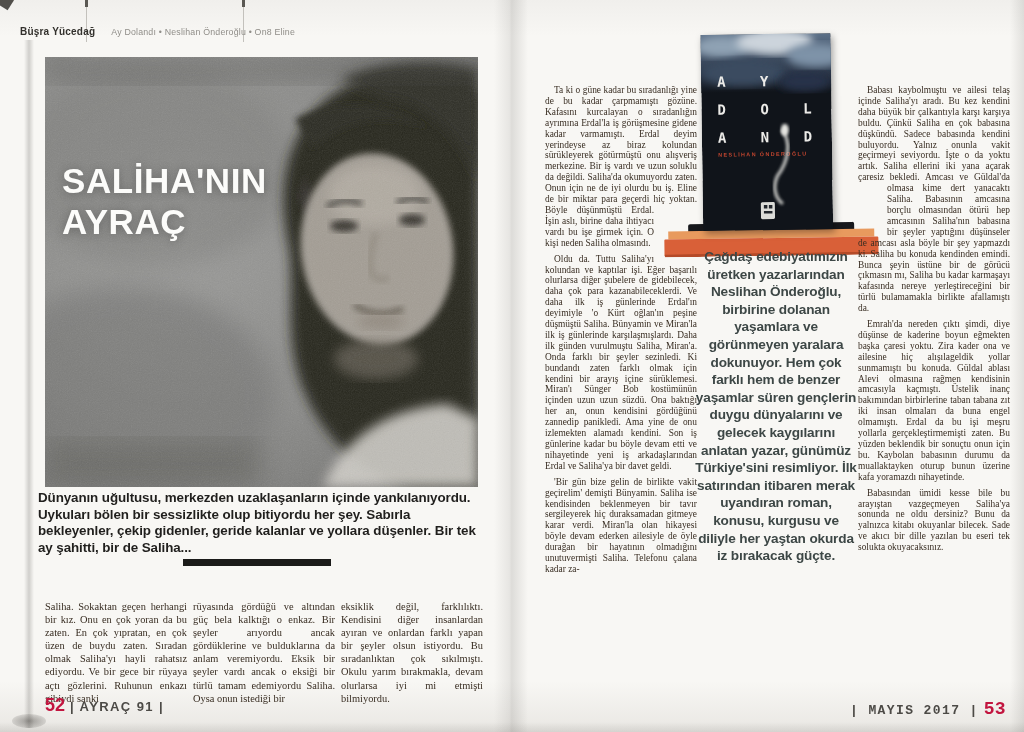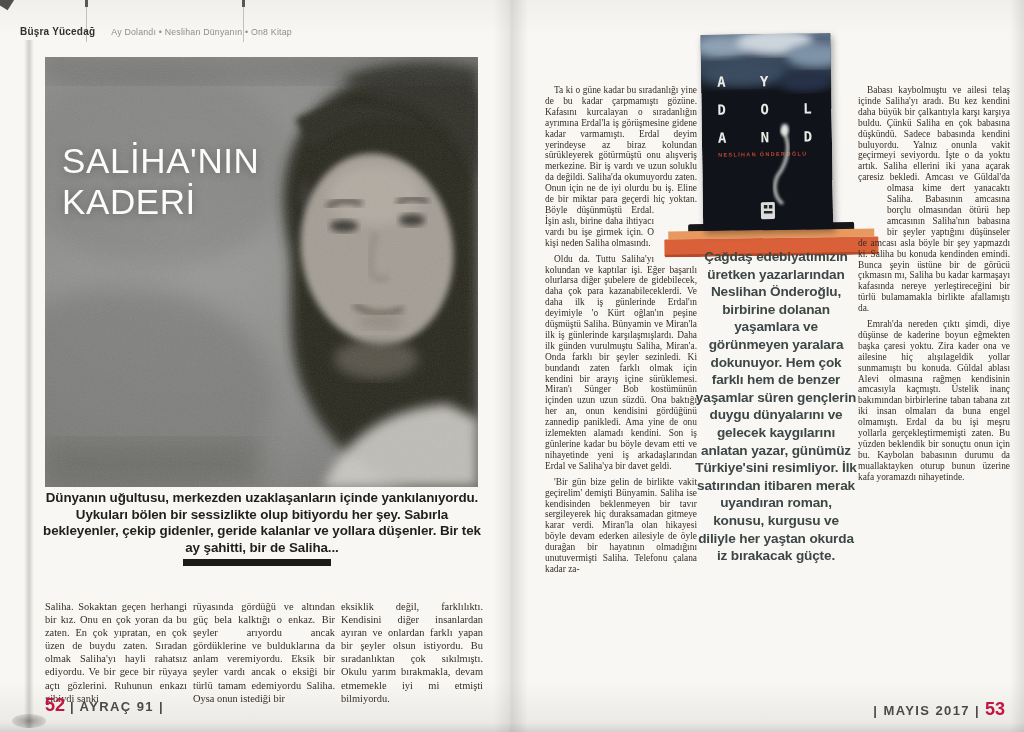--- a/index.html
+++ b/index.html
@@ -22,25 +22,25 @@
         background:radial-gradient(ellipse at center,rgba(55,52,48,0.45),rgba(55,52,48,0));}
   .head-rule{position:absolute;top:0;width:1px;height:42px;background:#c3c1bc;}
   .head-rule .tick{position:absolute;left:-1px;top:0;width:3px;height:7px;background:#5a5853;}
   
   .byline{position:absolute;left:20px;top:21px;font-family:"Liberation Sans",sans-serif;white-space:nowrap;}
   .byline .author{font-weight:700;font-size:10px;color:#33312d;letter-spacing:.2px;}
   .byline .refs{font-size:8.8px;color:#908e89;margin-left:16px;letter-spacing:.2px;}
   
   .photo{position:absolute;left:45px;top:57px;width:433px;height:430px;overflow:hidden;background:#8a8a88;}
   .photo svg{display:block;width:100%;height:100%;}
-  .photo-title{position:absolute;left:62px;top:140px;font-family:"Liberation Sans",sans-serif;
-        font-weight:400;font-size:35px;line-height:41px;color:#fcfcfa;letter-spacing:.6px;
+  .photo-title{position:absolute;left:62px;top:160px;font-family:"Liberation Sans",sans-serif;
+        font-weight:700;font-size:35px;line-height:41px;color:#fcfcfa;letter-spacing:.6px;
         text-shadow:0 1px 10px rgba(0,0,0,.28);}
   
-  .deck{position:absolute;left:38px;top:490px;width:448px;text-align:center;
+  .deck{position:absolute;left:38px;top:490px;width:448px;
         font-family:"Liberation Sans",sans-serif;font-weight:700;font-size:13.4px;line-height:16.6px;
         color:#201f1d;letter-spacing:-.1px;}
   .deck-bar{position:absolute;left:183px;top:559px;width:148px;height:7px;background:#1b1b19;}
   
   .lp-col{position:absolute;top:600px;width:142px;font-size:10.4px;line-height:13.1px;
         color:#382d22;text-align:justify;}
   .rp-col{position:absolute;top:85px;width:152px;font-size:9.4px;line-height:10.9px;
         color:#382d22;text-align:justify;}
   .rp-col p{margin:0 0 5px 0;text-indent:9px;}
   .rp-col p.cont{text-indent:0;}
@@ -54,21 +54,21 @@
   .book-group{position:absolute;left:655px;top:30px;width:232px;height:228px;transform:rotate(-0.8deg);}
   .slot{position:absolute;left:32px;top:193px;width:166px;height:11px;background:#17181c;border-radius:2px;}
   .shelf-top{position:absolute;left:12px;top:200px;width:206px;height:8px;background:#e89a5e;}
   .shelf-front{position:absolute;left:8px;top:208px;width:214px;height:15px;background:#d96038;
         border-bottom:3px solid #b44a28;border-radius:1px;}
   .book{position:absolute;left:47px;top:4px;width:130px;height:196px;box-shadow:2px 3px 7px rgba(0,0,0,.35);}
   .book svg{display:block;width:100%;height:100%;}
   
   .footer-l{position:absolute;left:45px;top:695px;font-family:"Liberation Sans",sans-serif;white-space:nowrap;}
   .footer-r{position:absolute;left:845px;top:699px;width:160px;text-align:right;
-        font-family:Liberation Sans, sans-serif;white-space:nowrap;}
+        font-family:Liberation Mono, monospace;white-space:nowrap;}
   .pg-num{font-weight:700;font-size:18px;color:#c2153f;}
   .pg-label{font-weight:700;font-size:13px;letter-spacing:1.4px;color:#4c4a46;margin:0 5px;}
 </style>
 </head>
 <body>
 
 <div class="scan">
 
   <div class="spine-shadow"></div>
   <div class="left-edge-shadow"></div>
@@ -79,21 +79,21 @@
 
   <div>
     <div class="head-rule" style="left:86px;">
         <span class="tick"></span>
       </div>
     <div class="head-rule" style="left:243px;">
         <span class="tick"></span>
       </div>
 
     <div class="byline">
-      <span class="author">Büşra Yücedağ</span><span class="refs">Ay Dolandı • Neslihan Dünyanın • On8 Kitap</span>
+      <span class="author">Büşra Yücedağ</span><span class="refs">Ay Dolandı • Neslihan Önderoğlu • On8 Eline</span>
     </div>
 
     <div class="photo">
       <svg viewBox="0 0 433 430" preserveAspectRatio="none">
         <defs>
           <filter id="b3">
               <feGaussianBlur stdDeviation="3"></feGaussianBlur>
             </filter>
           <filter id="b6">
               <feGaussianBlur stdDeviation="6"></feGaussianBlur>
@@ -136,29 +136,29 @@
         <path d="M278,430 C298,382 340,352 402,347 L433,362 L433,430 Z" fill="#d0cec8" opacity=".9" filter="url(#b6)"></path>
         <rect x="0" y="384" width="215" height="46" fill="#6a6a66" opacity=".8" filter="url(#b12)"></rect>
         <rect width="433" height="26" fill="#4c4c48" opacity=".3" filter="url(#b12)"></rect>
 
         <rect width="433" height="430" filter="url(#noiseF)" opacity=".15"></rect>
       </svg>
     </div>
 
     <div class="photo-title">
       <div>SALİHA'NIN</div>
-      <div>KADERİ</div>
+      <div>AYRAÇ</div>
     </div>
 
     <div class="deck">Dünyanın uğultusu, merkezden uzaklaşanların içinde yankılanıyordu. Uykuları bölen bir sessizlikte olup bitiyordu her şey. Sabırla bekleyenler, çekip gidenler, geride kalanlar ve yollara düşenler. Bir tek ay şahitti, bir de Saliha...</div>
     <div class="deck-bar"></div>
 
     <div class="lp-col" style="left:45px;">Saliha. Sokaktan geçen herhangi bir kız. Onu en çok yoran da bu zaten. En çok yıpratan, en çok üzen de buydu zaten. Sıradan olmak Saliha'yı hayli rahatsız ediyordu. Ve bir gece bir rüyaya açtı gözlerini. Ruhunun enkazı gibiydi sanki</div>
     <div class="lp-col" style="left:193px;">rüyasında gördüğü ve altından güç bela kalktığı o enkaz. Bir şeyler arıyordu ancak gördüklerine ve bulduklarına da anlam veremiyordu. Eksik bir şeyler vardı ancak o eksiği bir türlü tamam edemiyordu Saliha. Oysa onun istediği bir</div>
-    <div class="lp-col" style="left:341px;">eksiklik değil, farklılıktı. Kendisini diğer insanlardan ayıran ve onlardan farklı yapan bir şeyler olsun istiyordu. Bu sıradanlıktan çok sıkılmıştı. Okulu yarım bırakmakla, devam etmemekle iyi mi etmişti bilmiyordu.</div>
+    <div class="lp-col" style="left:341px;">eksiklik değil, farklılıktı. Kendisini diğer insanlardan ayıran ve onlardan farklı yapan bir şeyler olsun istiyordu. Bu sıradanlıktan çok sıkılmıştı. Okulu yarım bırakmakla, devam olurlarsa iyi mi etmişti bilmiyordu.</div>
 
     <div class="footer-l">
       <span class="pg-num">52</span><span class="pg-label">| AYRAÇ 91 |</span>
     </div>
   </div>
 
   <div>
 
     <div class="book-group">
       <div class="slot"></div>
@@ -208,20 +208,21 @@
       <p><span>Ta ki o güne kadar bu sıradanlığı yine de bu kadar çarpmamıştı gözüne. Kafasını kurcalayan o sıradanlığın ayrımına Erdal'la iş görüşmesine gidene kadar varmamıştı. Erdal deyim yerindeyse az biraz kolundan sürükleyerek götürmüştü onu alışveriş merkezine. Bir iş vardı ve uzun soluklu da değildi. Saliha'da okumuyordu zaten. Onun için ne de iyi olurdu bu iş. Eline de bir miktar para geçerdi hiç </span><span class="wrap-r"></span><span>yoktan. Böyle düşünmüştü Erdal. İşin aslı, birine daha ihtiyacı vardı bu işe girmek için. O kişi neden Saliha olmasındı.</span></p>
       <p>Oldu da. Tuttu Saliha'yı kolundan ve kaptılar işi. Eğer başarılı olurlarsa diğer şubelere de gidebilecek, daha çok para kazanabileceklerdi. Ve daha ilk iş günlerinde Erdal'ın deyimiyle 'o Kürt oğlan'ın peşine düşmüştü Saliha. Bünyamin ve Miran'la ilk iş günlerinde karşılaşmışlardı. Daha ilk günden vurulmuştu Saliha, Miran'a. Onda farklı bir şeyler sezinledi. Ki bundandı zaten farklı olmak için kendini bir arayış içine sürüklemesi. Miran'ı Sünger Bob kostümünün içinden uzun uzun süzdü. Ona baktığı her an, onun kendisini gördüğünü zannedip panikledi. Ama yine de onu izlemekten alamadı kendini. Son iş günlerine kadar bu böyle devam etti ve nihayetinde yeni iş arkadaşlarından Erdal ve Saliha'ya bir davet geldi.</p>
       <p>'Bir gün bize gelin de birlikte vakit geçirelim' demişti Bünyamin. Saliha ise kendisinden beklenmeyen bir tavır sergileyerek hiç duraksamadan gitmeye karar verdi. Miran'la olan hikayesi böyle devam ederken ailesiyle de öyle durağan bir hayatının olmadığını unutuvermişti Saliha. Telefonu çalana kadar za-</p>
     </div>
 
     <div class="quote">Çağdaş edebiyatımızın üretken yazarlarından Neslihan Önderoğlu, birbirine dolanan yaşamlara ve görünmeyen yaralara dokunuyor. Hem çok farklı hem de benzer yaşamlar süren gençlerin duygu dünyalarını ve gelecek kaygılarını anlatan yazar, günümüz Türkiye'sini resimliyor. İlk satırından itibaren merak uyandıran roman, konusu, kurgusu ve diliyle her yaştan okurda iz bırakacak güçte.</div>
 
     <div class="rp-col" style="left:858px;">
       <p><span>Babası kaybolmuştu ve ailesi telaş içinde Saliha'yı aradı. Bu kez kendini daha büyük bir çalkantıyla karşı karşıya buldu. Çünkü Saliha en çok babasına düşkündü. Sadece babasında kendini buluyordu. Yalnız onunla vakit geçirmeyi seviyordu. İşte o da yoktu artık. Saliha ellerini iki yana açarak çaresiz bekledi. Amcası ve Güldal'da </span><span class="wrap-l"></span><span>olmasa kime dert yanacaktı Saliha. Babasının amcasına borçlu olmasından ötürü hep amcasının Saliha'nın babasına bir şeyler yaptığını düşünseler de amcası asla böyle bir şey yapmazdı ki. Saliha bu konuda kendinden emindi. Bunca şeyin üstüne bir de görücü çıkmasın mı, Saliha bu kadar karmaşayı kafasında nereye yerleştireceğini bir türlü bulamamakla birlikte afallamıştı da.</span></p>
       <p>Emrah'da nereden çıktı şimdi, diye düşünse de kaderine boyun eğmekten başka çaresi yoktu. Zira kader ona ve ailesine hiç alışılageldik yollar sunmamıştı bu konuda. Güldal ablası Alevi olmasına rağmen kendisinin amcasıyla kaçmıştı. Üstelik inanç bakımından birbirlerine taban tabana zıt iki insan olmaları da buna engel olmamıştı. Erdal da bu işi meşru yollarla gerçekleştirmemişti zaten. Bu yüzden beklendik bir sonuçtu onun için bu. Kaybolan babasının durumu da muallaktayken oturup bunun üzerine kafa yoramazdı nihayetinde.</p>
+      <p>Babasından ümidi kesse bile bu arayıştan vazgeçmeyen Saliha'ya sonunda ne oldu dersiniz? Bunu da yalnızca kitabı okuyanlar bilecek. Sade ve akıcı bir dille yazılan bu eseri tek solukta okuyacaksınız.</p>
     </div>
 
     <div class="footer-r">
       <span class="pg-label">| MAYIS 2017 |</span><span class="pg-num">53</span>
     </div>
   </div>
 
 </div>
 
 </body></html>

